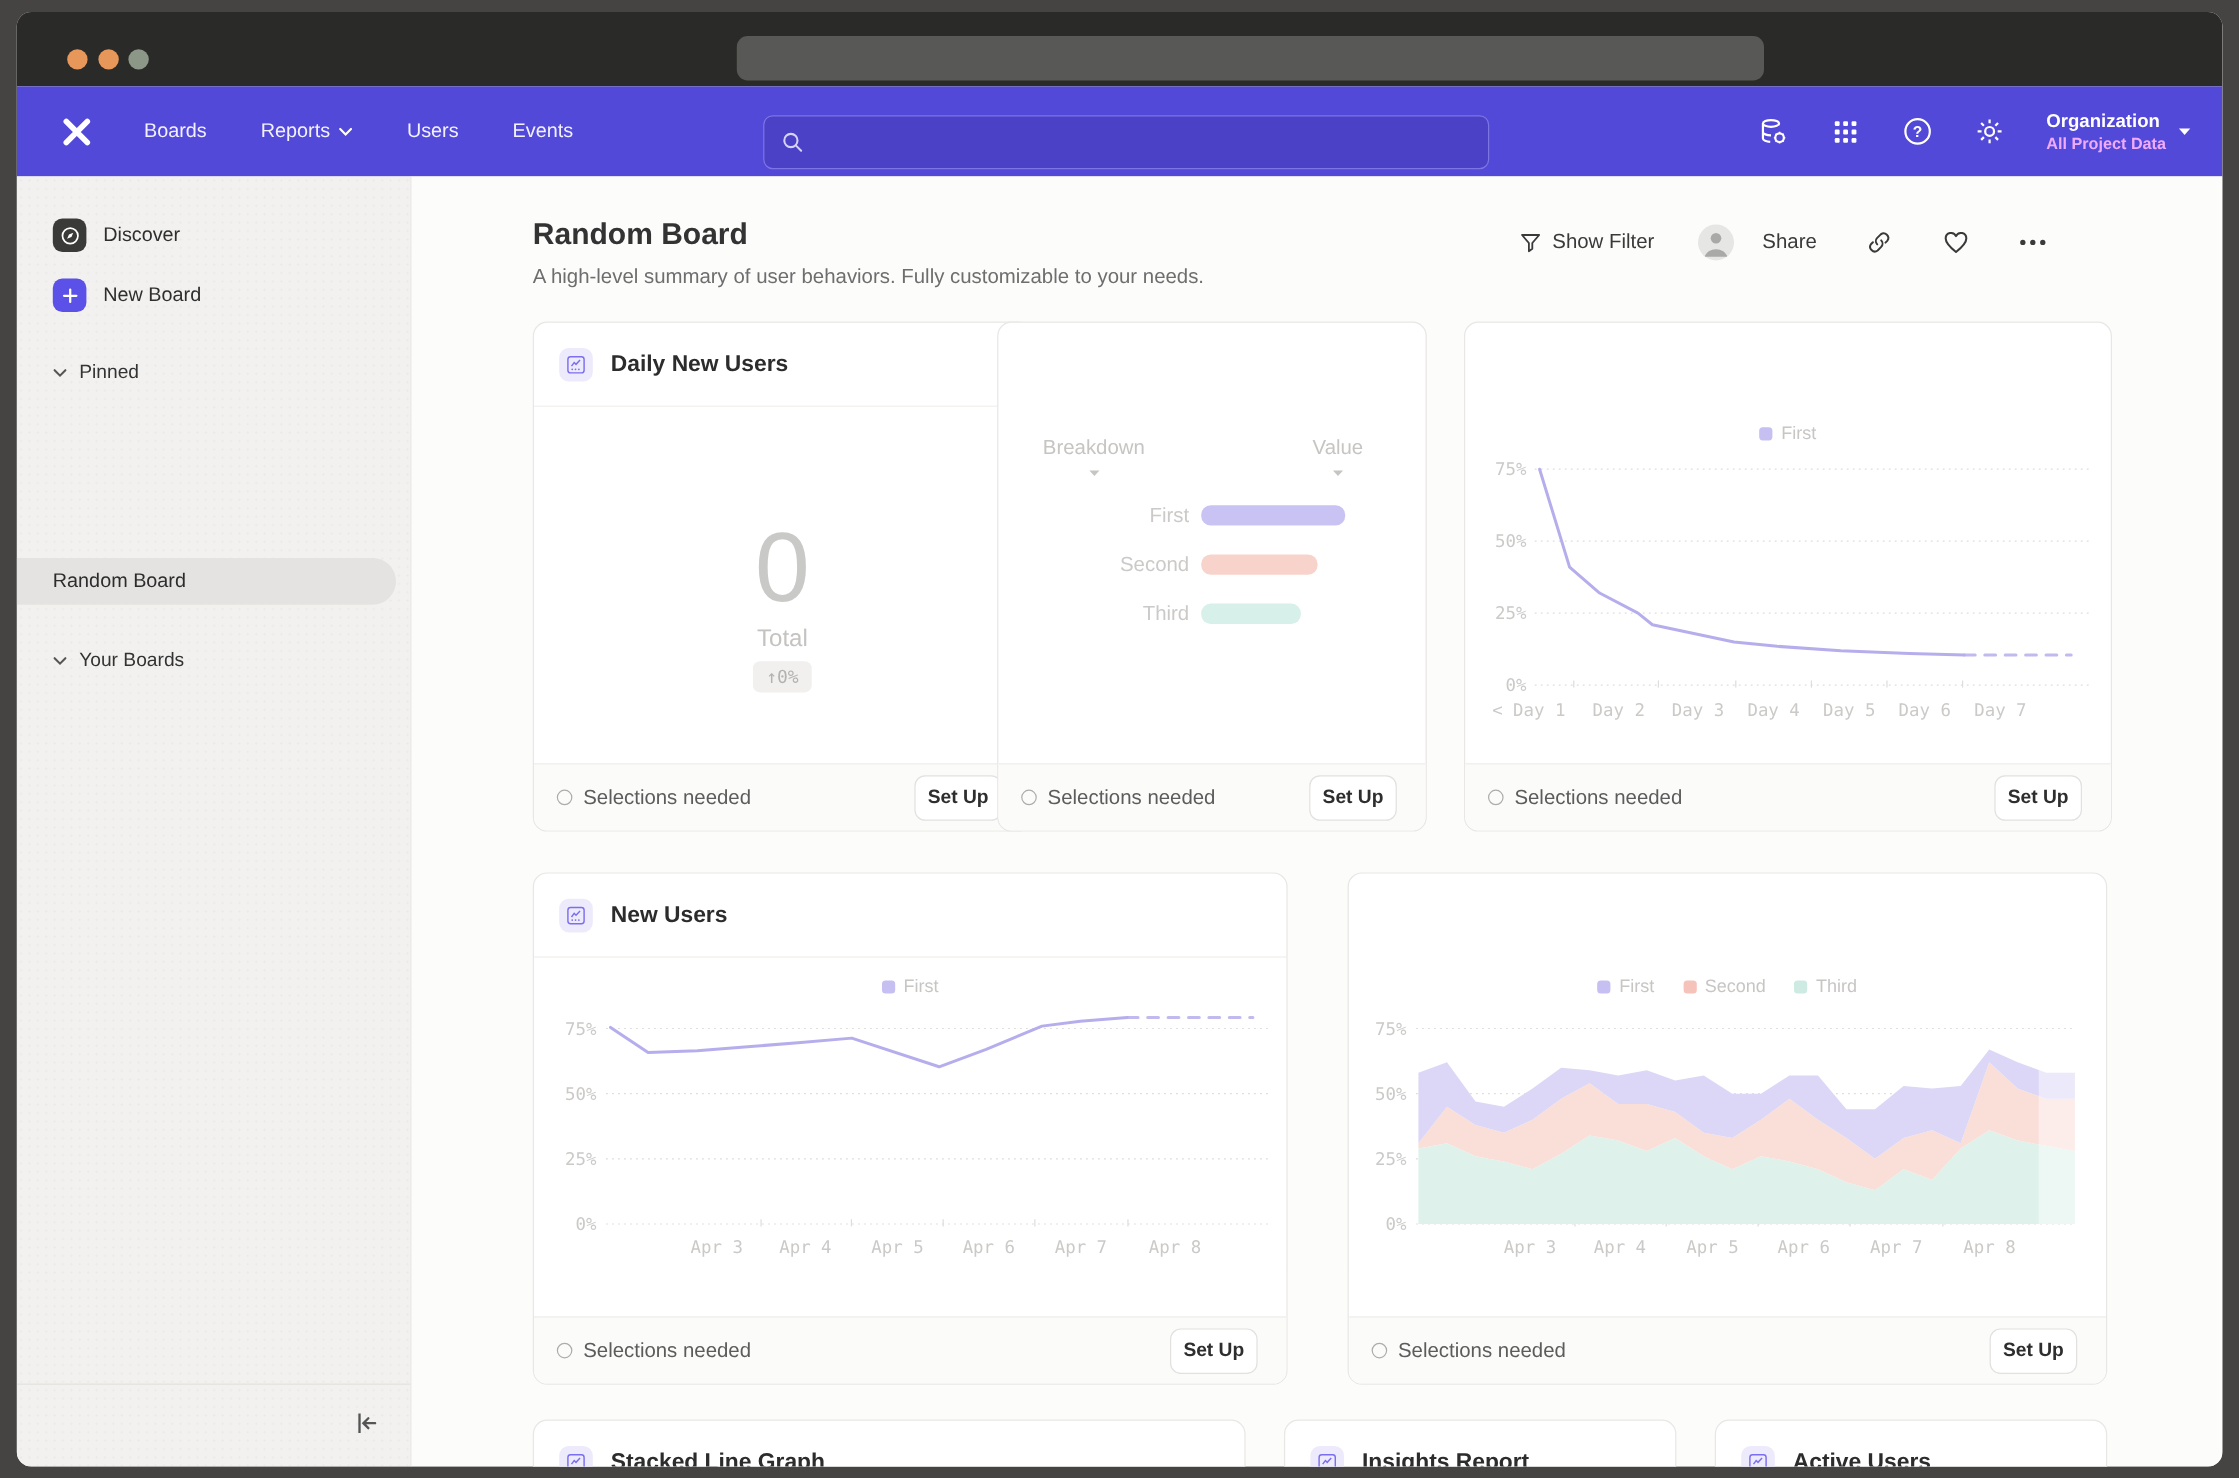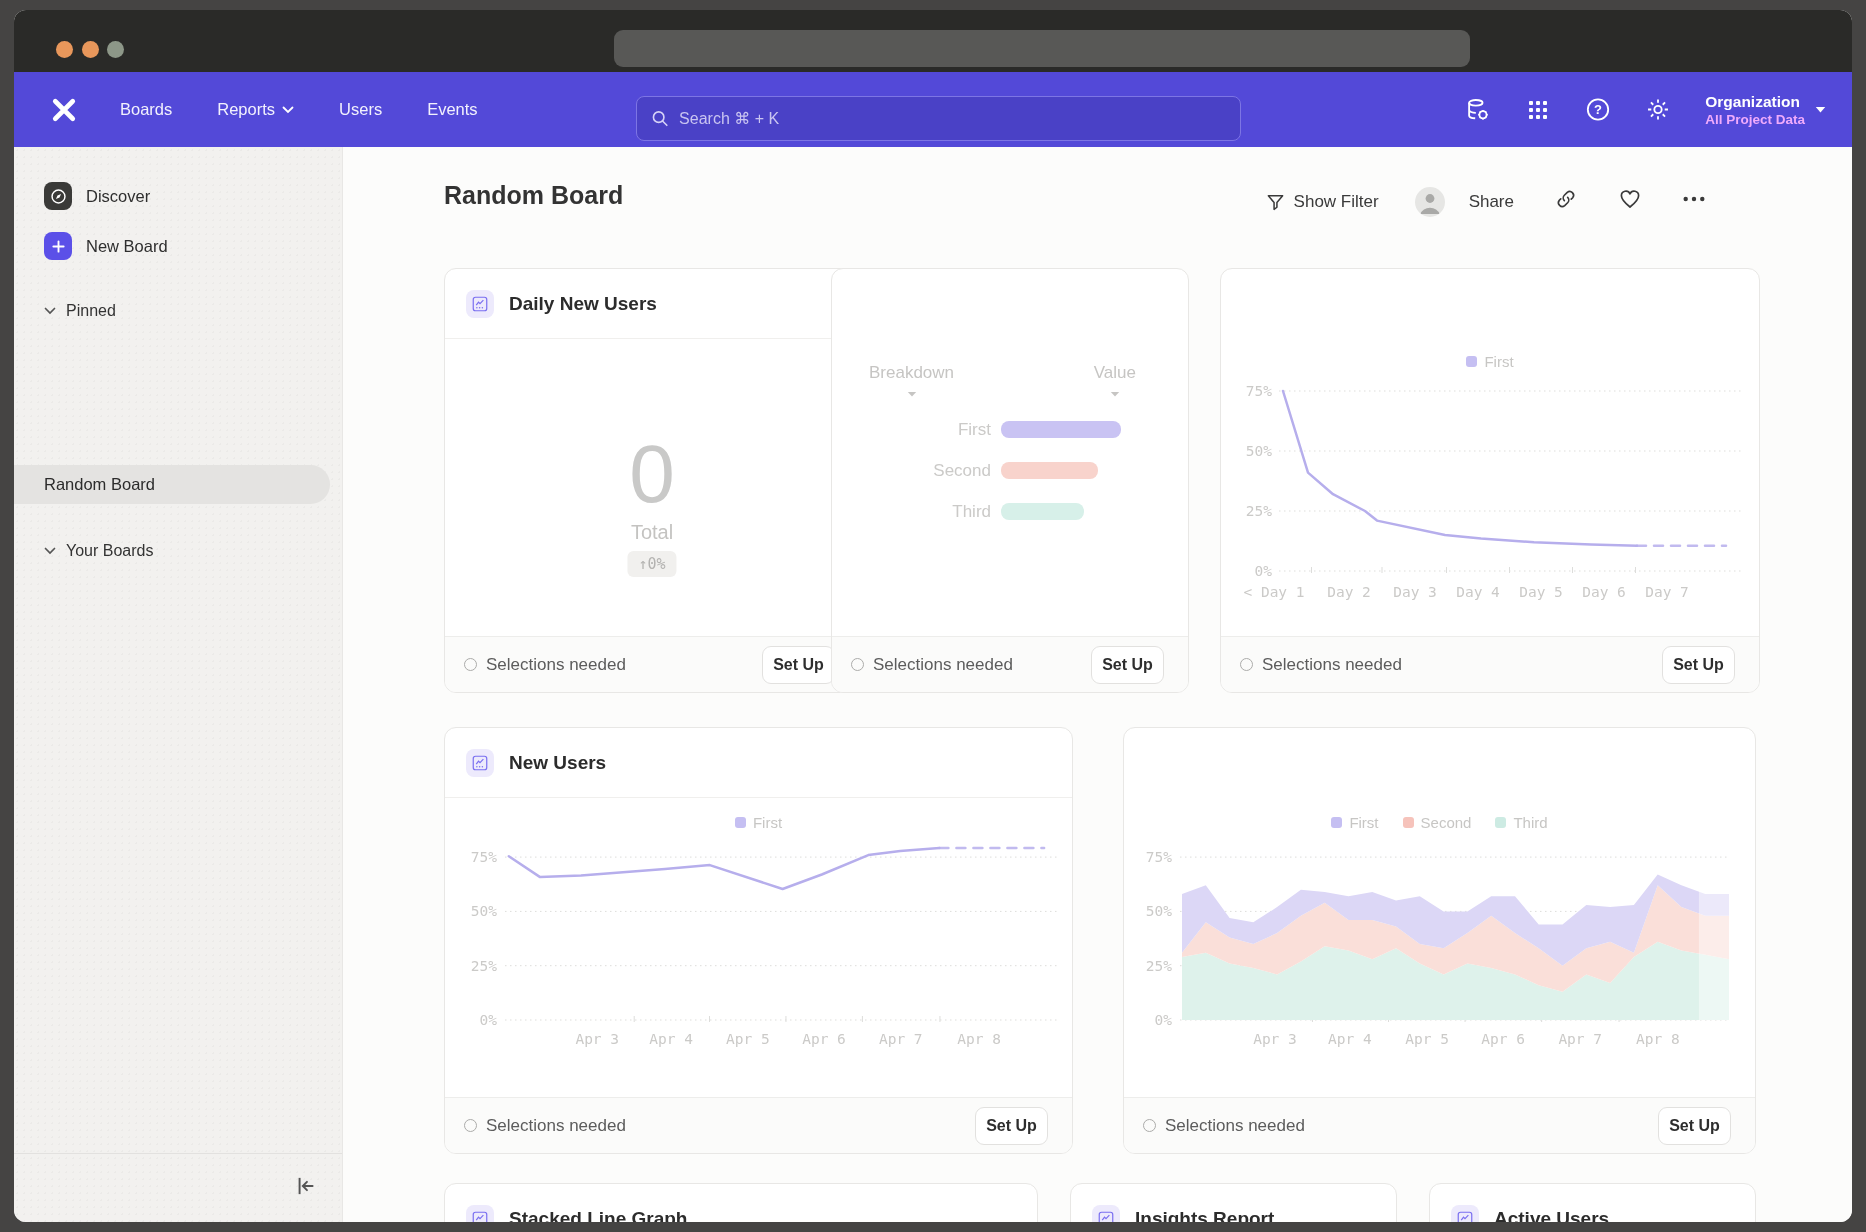--- a/index.html
+++ b/index.html
@@ -46,21 +46,21 @@
           border-radius:0 20px 20px 0; display:flex; align-items:center; padding-left:30px;
           font-size:16.5px; color:#2c2c2c; cursor:pointer; }
   .side-footline { position:absolute; left:0; top:1006px; width:100%; border-top:1px solid #e2e1df; }
   .collapse { position:absolute; left:278px; top:1026px; width:26px; height:26px; cursor:pointer; }
 
   .main { flex:1; position:relative; background:#fcfcfb; }
 
   
   .b-title { position:absolute; left:101px; top:34px; font-size:25px; font-weight:700; color:#333; }
   .b-sub { position:absolute; left:101px; top:74px; font-size:17px; color:#6e6e6e; }
-  .b-actions { position:absolute; top:40px; right:146px; display:flex; gap:0; }
+  .b-actions { position:absolute; top:40px; right:146px; display:flex; align-items:center; gap:0; }
   .act { display:flex; align-items:center; gap:9px; font-size:17px; color:#3a3a3a; cursor:pointer; }
   .avatar { width:30px; height:30px; border-radius:50%; background:#e6e6e4; margin-left:36px; cursor:pointer; overflow:hidden; }
   .share-lbl { margin-left:24px; }
   .hdr-ic { width:24px; height:24px; margin-left:40px; cursor:pointer; display:flex; align-items:center; justify-content:center; }
 
   
   .card { position:absolute; background:#fff; border:1px solid #e8e7e5; border-radius:12px; overflow:hidden; }
   .card-h { position:absolute; left:0; top:0; width:100%; height:70px; border-bottom:1px solid #f0efed;
             display:flex; align-items:center; padding-left:21px; gap:15px; }
   .card-ic { width:28px; height:28px; border-radius:8px; display:flex; align-items:center; justify-content:center; flex:none; }
@@ -147,21 +147,20 @@
           </span>
         <span class="nav-item">
             <span>Events</span>
           </span>
       </div>
       <div class="nav-search">
         <svg width="19" height="19" viewBox="0 0 20 20">
             <circle cx="8.5" cy="8.5" r="5.8" stroke="#d6d2f7" stroke-width="1.8" fill="none"></circle>
             <path d="M13 13 L17.5 17.5" stroke="#d6d2f7" stroke-width="1.8" stroke-linecap="round"></path>
           </svg>
-        <input type="text" placeholder="Search ⌘ + K" style="">
       </div>
       <div class="nav-right">
         <span class="nav-ic">
           <svg width="26" height="26" viewBox="0 0 24 24" fill="none" stroke="#fff" stroke-width="1.7">
               <ellipse cx="10" cy="5.4" rx="6.2" ry="2.6"></ellipse>
               <path d="M3.8 5.4 V12 c0 1.4 2.8 2.6 6.2 2.6 M3.8 11.2 V17 c0 1.4 2.6 2.5 5.6 2.6"></path>
               <circle cx="16.6" cy="16.4" r="3.3"></circle>
               <path d="M16.6 11.9 v1.4 M16.6 19.5 v1.4 M12.2 16.4 h1.4 M19.6 16.4 h1.4 M13.5 13.3 l1 1 M18.7 18.5 l1 1 M19.7 13.3 l-1 1 M14.5 18.5 l-1 1" stroke-width="1.3"></path>
             </svg>
         </span>
@@ -246,20 +245,21 @@
           <svg width="26" height="26" viewBox="0 0 24 24" fill="none" stroke="#555" stroke-width="1.8">
               <path d="M7 4.5 V19.5"></path>
               <path d="M19 12 H10.5 M13.8 8.2 L10 12 L13.8 15.8" stroke-linecap="round"></path>
             </svg>
         </div>
       </div>
 
       <div class="main">
 
         <div class="b-title">Random Board</div>
+        <div class="b-sub">A high-level summary of user behaviors. Fully customizable to your needs.</div>
 
         <div class="b-actions">
           <span class="act">
             <svg width="19" height="19" viewBox="0 0 20 20">
                 <path d="M2.5 3 H17.5 L11.5 10 V15 L8.5 17.2 V10 Z" stroke="#3a3a3a" stroke-width="1.6" fill="none" stroke-linejoin="round"></path>
               </svg>
             <span>Show Filter</span>
           </span>
           <span class="avatar">
             <svg width="30" height="30" viewBox="0 0 30 30">

